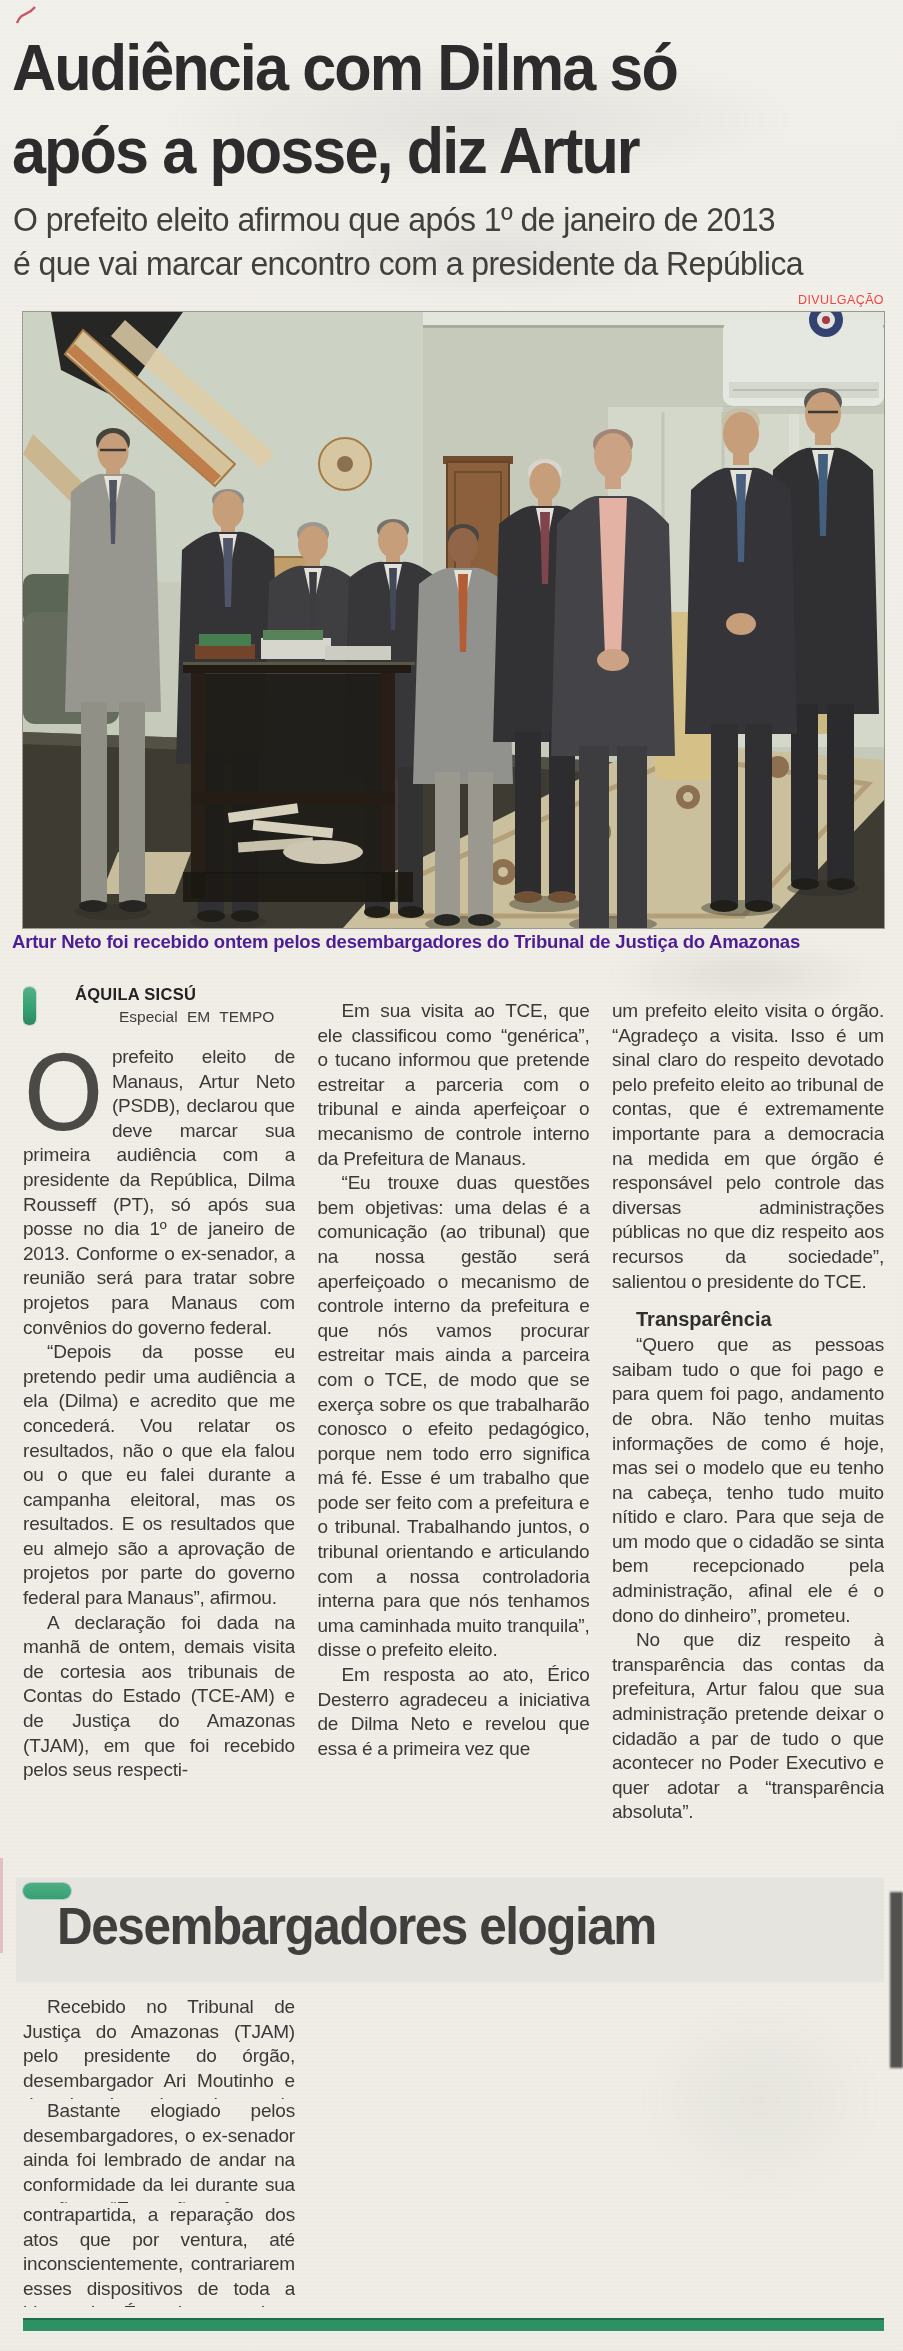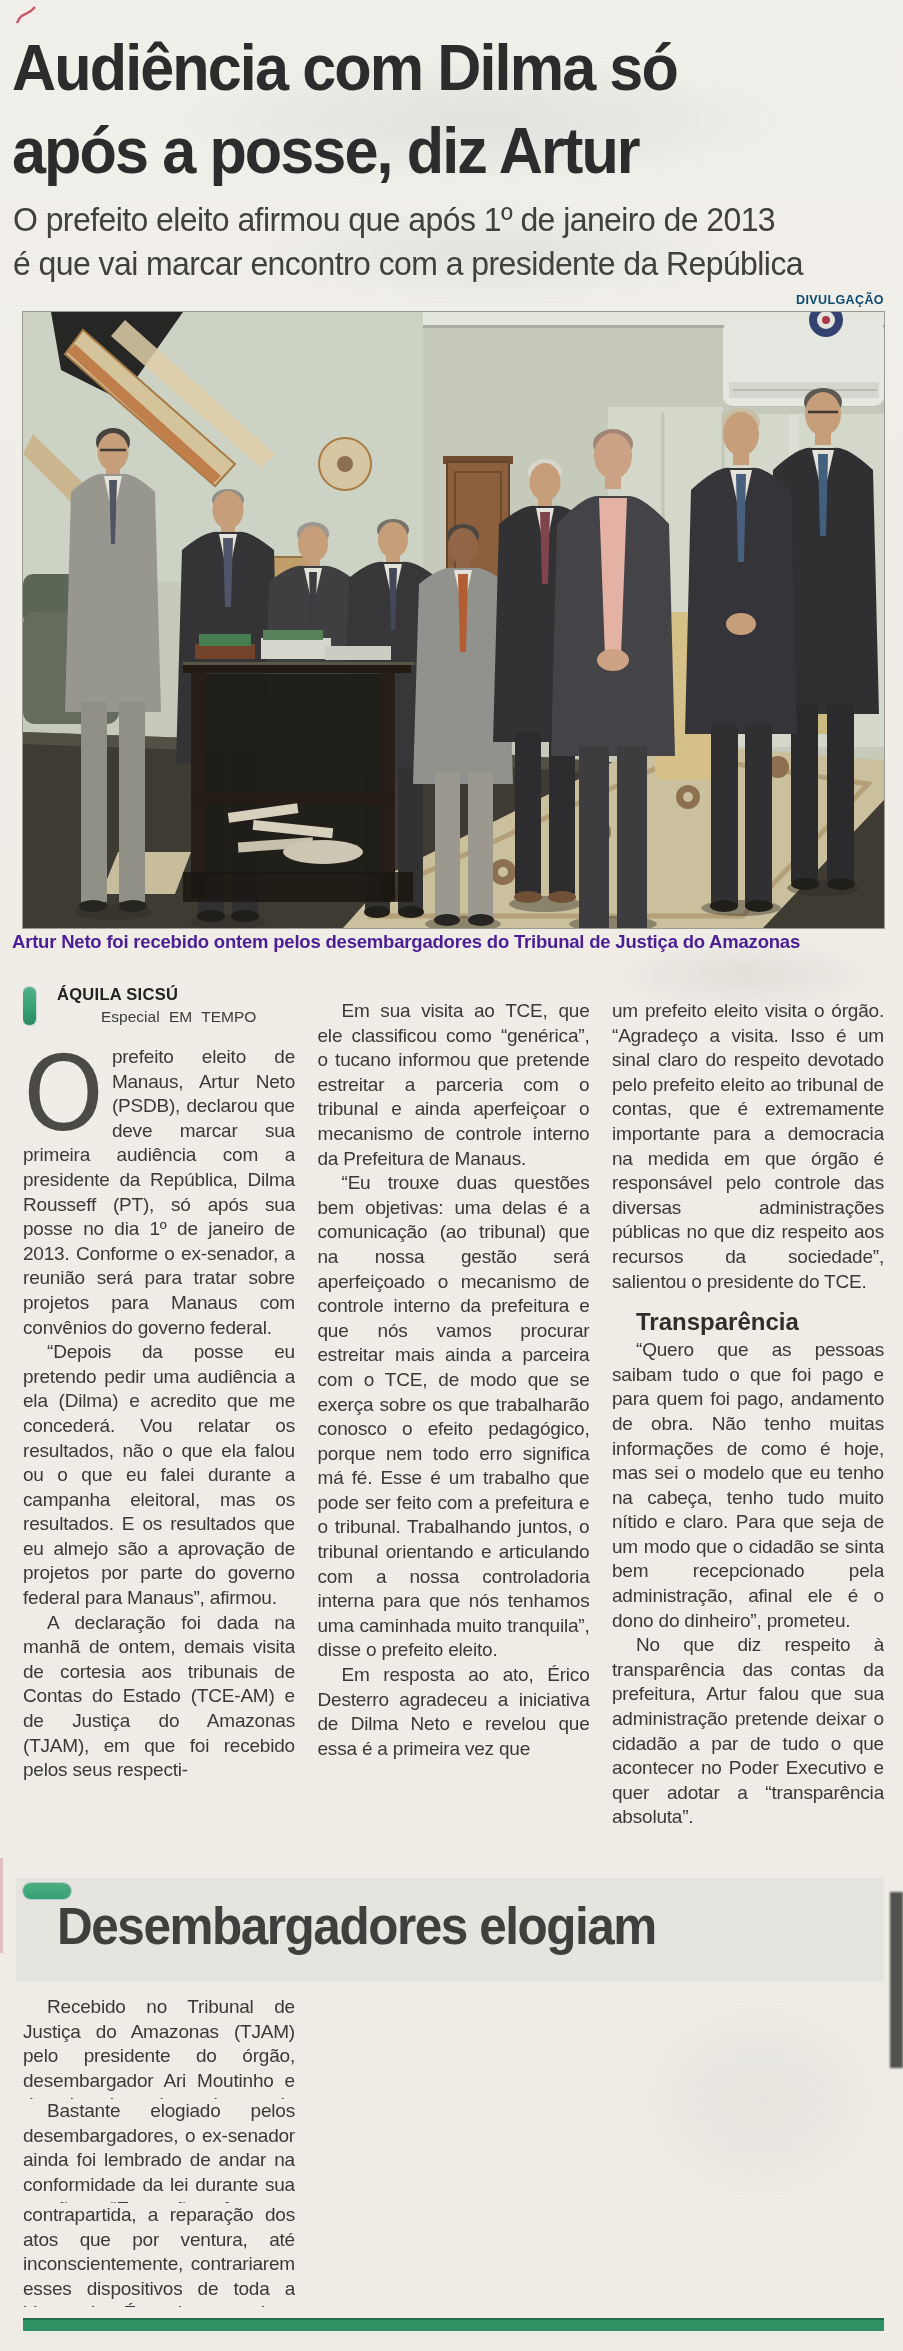--- a/index.html
+++ b/index.html
@@ -15,38 +15,38 @@
   
   #headline{top:26px;left:12px;width:950px;transform:scaleX(.94);transform-origin:left top;}
   #headline span{display:block;font-weight:700;font-size:65px;line-height:83px;
     letter-spacing:-2px;color:var(--headline,#2d2b2c);}
   
   #subheadline{top:198px;left:13px;width:920px;transform:scaleX(.97);transform-origin:left top;}
   #subheadline span{display:block;font-weight:400;font-size:33px;line-height:44px;
     letter-spacing:-0.6px;color:#42403c;}
   
   #photo-credit{top:293px;left:584px;width:300px;text-align:right;font-size:12.5px;
-    font-weight:700;letter-spacing:.4px;color:#0c4a6e;}
+    font-weight:400;letter-spacing:.4px;color:#ef4444;}
   
   #photo{top:312px;left:23px;width:861px;height:616px;background:#c6ccbd;box-shadow:0 0 0 1px #9a9a90;}
   #photo svg{display:block;}
   
   #caption{top:931px;left:12px;width:880px;font-size:18.5px;font-weight:700;
     letter-spacing:-0.2px;color:#4c1d95;}
   
   #article1{top:985px;left:23px;width:861px;height:893px;display:flex;justify-content:space-between;}
   .col{width:272px;height:100%;overflow:hidden;}
   .col.pad{padding-top:14px;box-sizing:border-box;}
   .col p{margin:0;text-align:justify;font-size:19px;line-height:24.6px;letter-spacing:-0.2px;color:#3a3938;}
   .col p.ind{text-indent:24px;}
   .dropcap{float:left;font-family:"DejaVu Sans",sans-serif;font-size:103px;line-height:86px;
     padding:6px 8px 0 0;color:#4b4a47;font-weight:400;}
-  .subhead{margin:14px 0 2px 0;text-indent:24px;font-size:24px;font-weight:700;color:#2f2e2d;}
-  
-  #byline{margin:0 0 16px 0;position:relative;padding-left:34px;min-height:44px;}
+  .subhead{margin:14px 0 2px 0;text-indent:24px;font-size:20px;font-weight:700;color:#2f2e2d;}
+  
+  #byline{margin:0 0 16px 0;position:relative;padding-left:52px;min-height:44px;}
   #byline .pill{position:absolute;left:0;top:2px;width:13px;height:38px;border-radius:6px;
     background:linear-gradient(180deg,#55b086 0%,var(--accent-green,#35a173) 55%,#2c8a5f 100%);
     box-shadow:0 0 0 1px rgba(90,140,180,.25);}
   #byline .author{font-size:16.5px;font-weight:700;letter-spacing:.3px;color:#222;}
   #byline .role{font-size:15.5px;color:#3c3c3a;word-spacing:5px;margin-top:4px;margin-left:44px;}
   
   #band2{top:1878px;left:16px;width:868px;height:104px;background:#e5e4df;}
   #pill2{top:1883px;left:23px;width:48px;height:16px;border-radius:8px;
     background:linear-gradient(180deg,#4fae81,var(--accent-green,#35a173));
     box-shadow:0 0 0 1px rgba(70,130,170,.3);}

